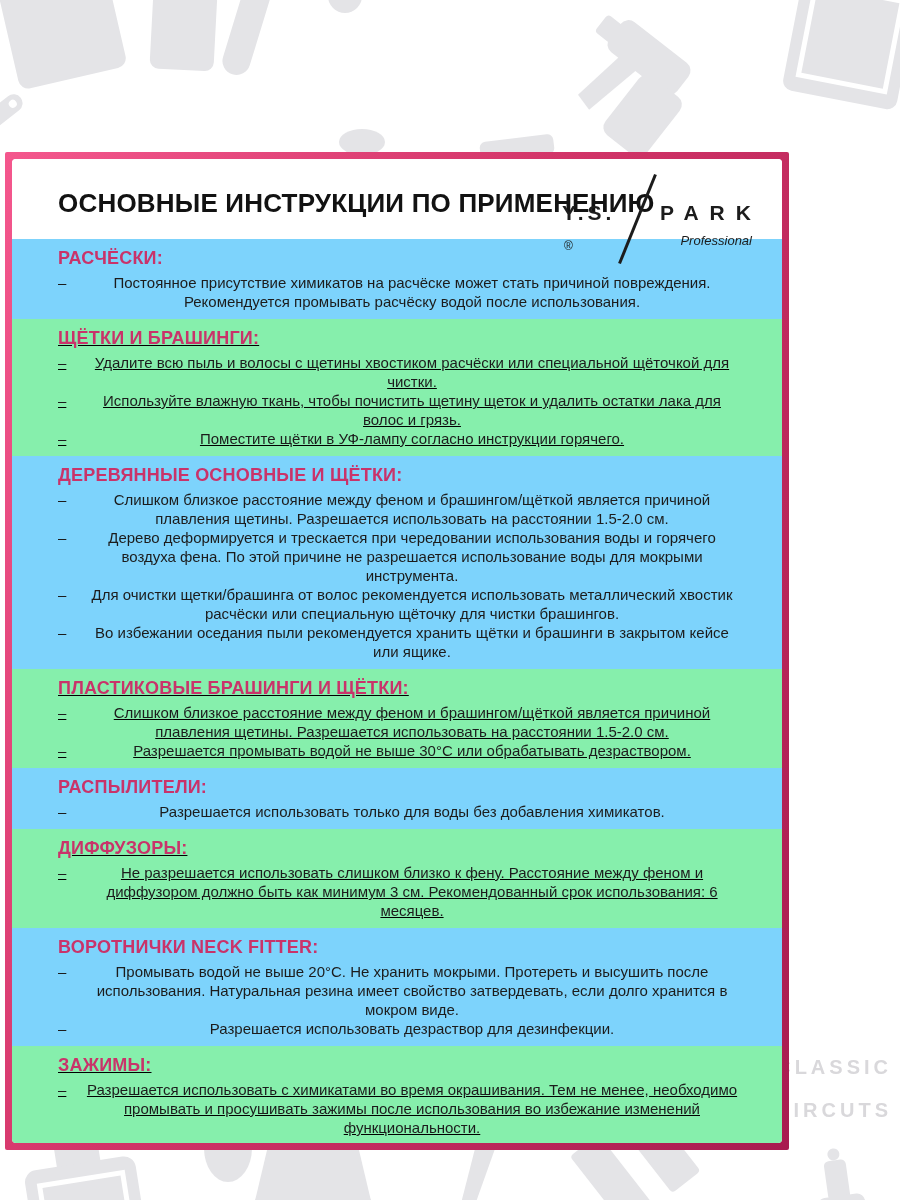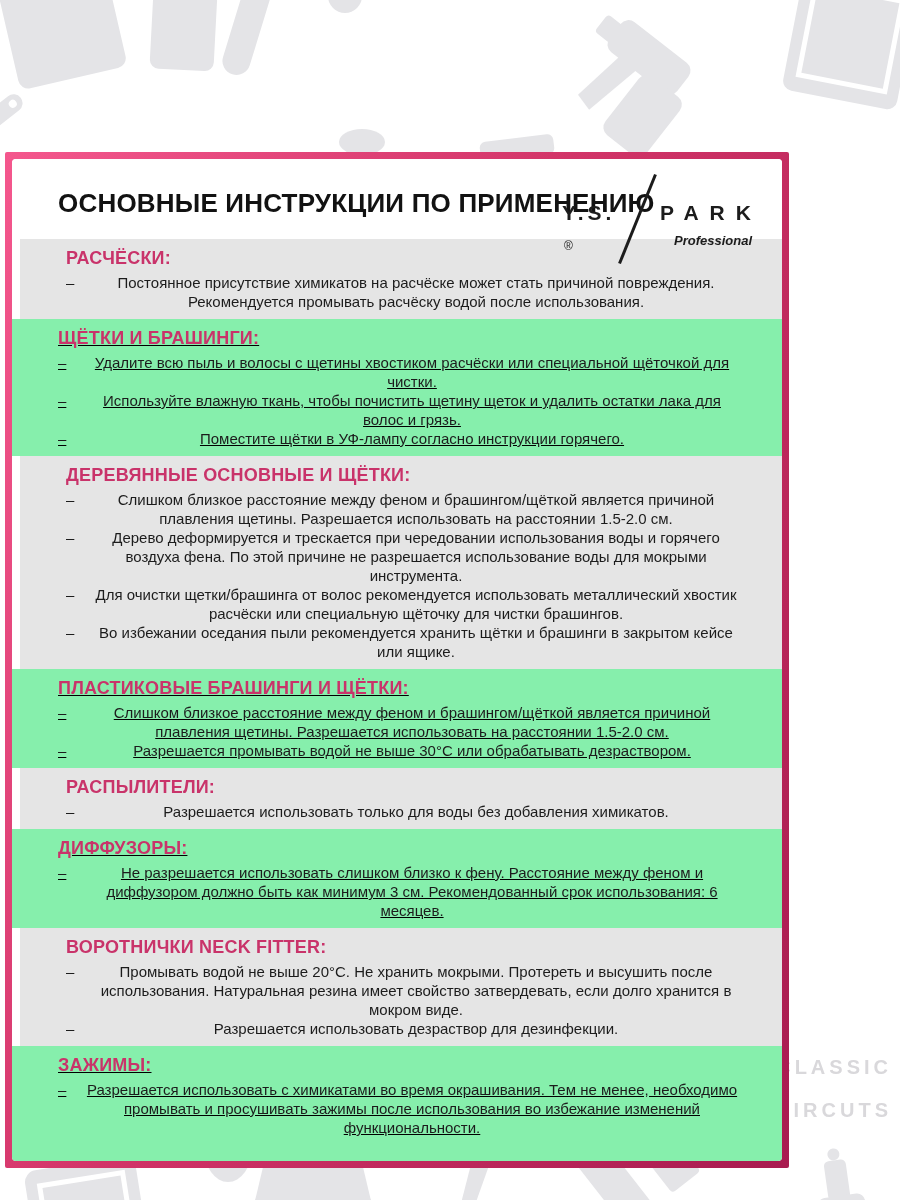--- a/index.html
+++ b/index.html
@@ -23,25 +23,25 @@
     border-radius:2px;padding:7px;box-sizing:border-box;
   }
   .card{background:#ffffff;border-radius:4px;overflow:hidden;}
   
   .card-header{position:relative;padding:28px 30px 20px 46px;background:#ffffff;}
   .title{font-size:26px;line-height:32px;font-weight:bold;color:#121212;letter-spacing:.2px;}
   .logo{position:absolute;right:30px;top:18px;width:190px;height:86px;color:#1c1c1c;text-align:right;}
   .logo-slash{position:absolute;left:74px;top:-6px;width:3px;height:96px;background:#1c1c1c;transform:rotate(22deg);}
   .logo-ys{position:absolute;left:0;top:24px;font-size:21px;font-weight:bold;letter-spacing:4px;}
   .logo-park{position:absolute;left:98px;top:24px;font-size:21px;font-weight:bold;letter-spacing:11px;}
-  .logo-prof{position:absolute;right:0;top:56px;font-size:13px;font-weight:bold;font-style:italic;}
+  .logo-prof{position:absolute;right:0;top:56px;font-size:13px;font-weight:normal;font-style:italic;}
   .logo-reg{position:absolute;left:2px;top:62px;font-size:12px;}
   
   .section{padding:8px 40px 8px 46px;}
-  .section.pink{background:#e5e5e5;margin-left:8px;}
+  .section.pink{background:#7dd3fc;}
   .section.white{background:#86efac;text-decoration:underline;}
   .section h2{
     margin:0 0 4px 0;font-size:18px;line-height:22px;font-weight:bold;
     color:#c9336a;letter-spacing:.2px;
   }
   .section ul{list-style:none;margin:0;padding:0;}
   .section li{
     display:flex;gap:10px;font-size:15px;line-height:19px;color:#1c1c1c;
   }
   .dash{flex:0 0 14px;text-align:left;}
@@ -243,21 +243,21 @@
             <span class="dash">–</span>
             <span class="txt">Промывать водой не выше 20°C. Не хранить мокрыми. Протереть и высушить после использования. Натуральная резина имеет свойство затвердевать, если долго хранится в мокром виде.</span>
           </li>
         <li>
             <span class="dash">–</span>
             <span class="txt">Разрешается использовать дезраствор для дезинфекции.</span>
           </li>
       </ul>
     </div>
 
-    <div class="section white" style="padding-bottom:24px;">
+    <div class="section white" style="padding-bottom:6px;">
       <h2>ЗАЖИМЫ:</h2>
       <ul>
         <li>
             <span class="dash">–</span>
             <span class="txt">Разрешается использовать с химикатами во время окрашивания. Тем не менее, необходимо промывать и просушивать зажимы после использования во избежание изменений функциональности.</span>
           </li>
       </ul>
     </div>
 
   </div>

